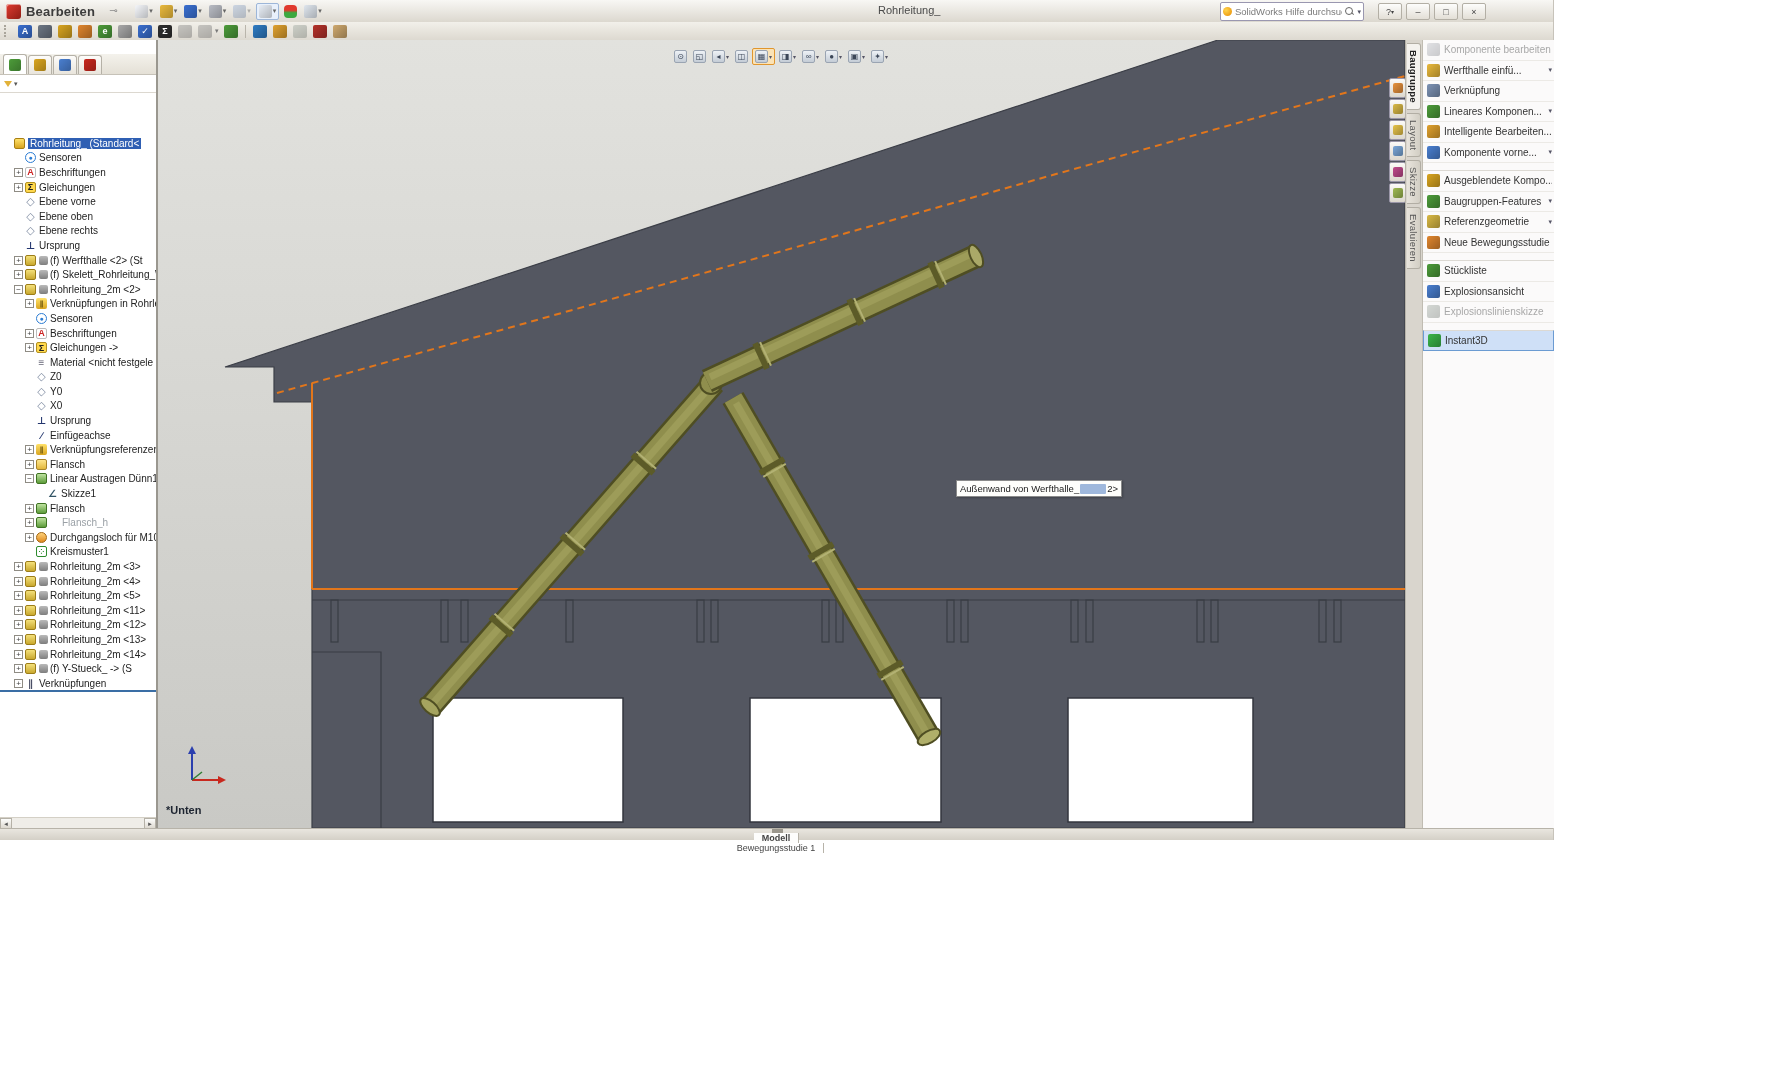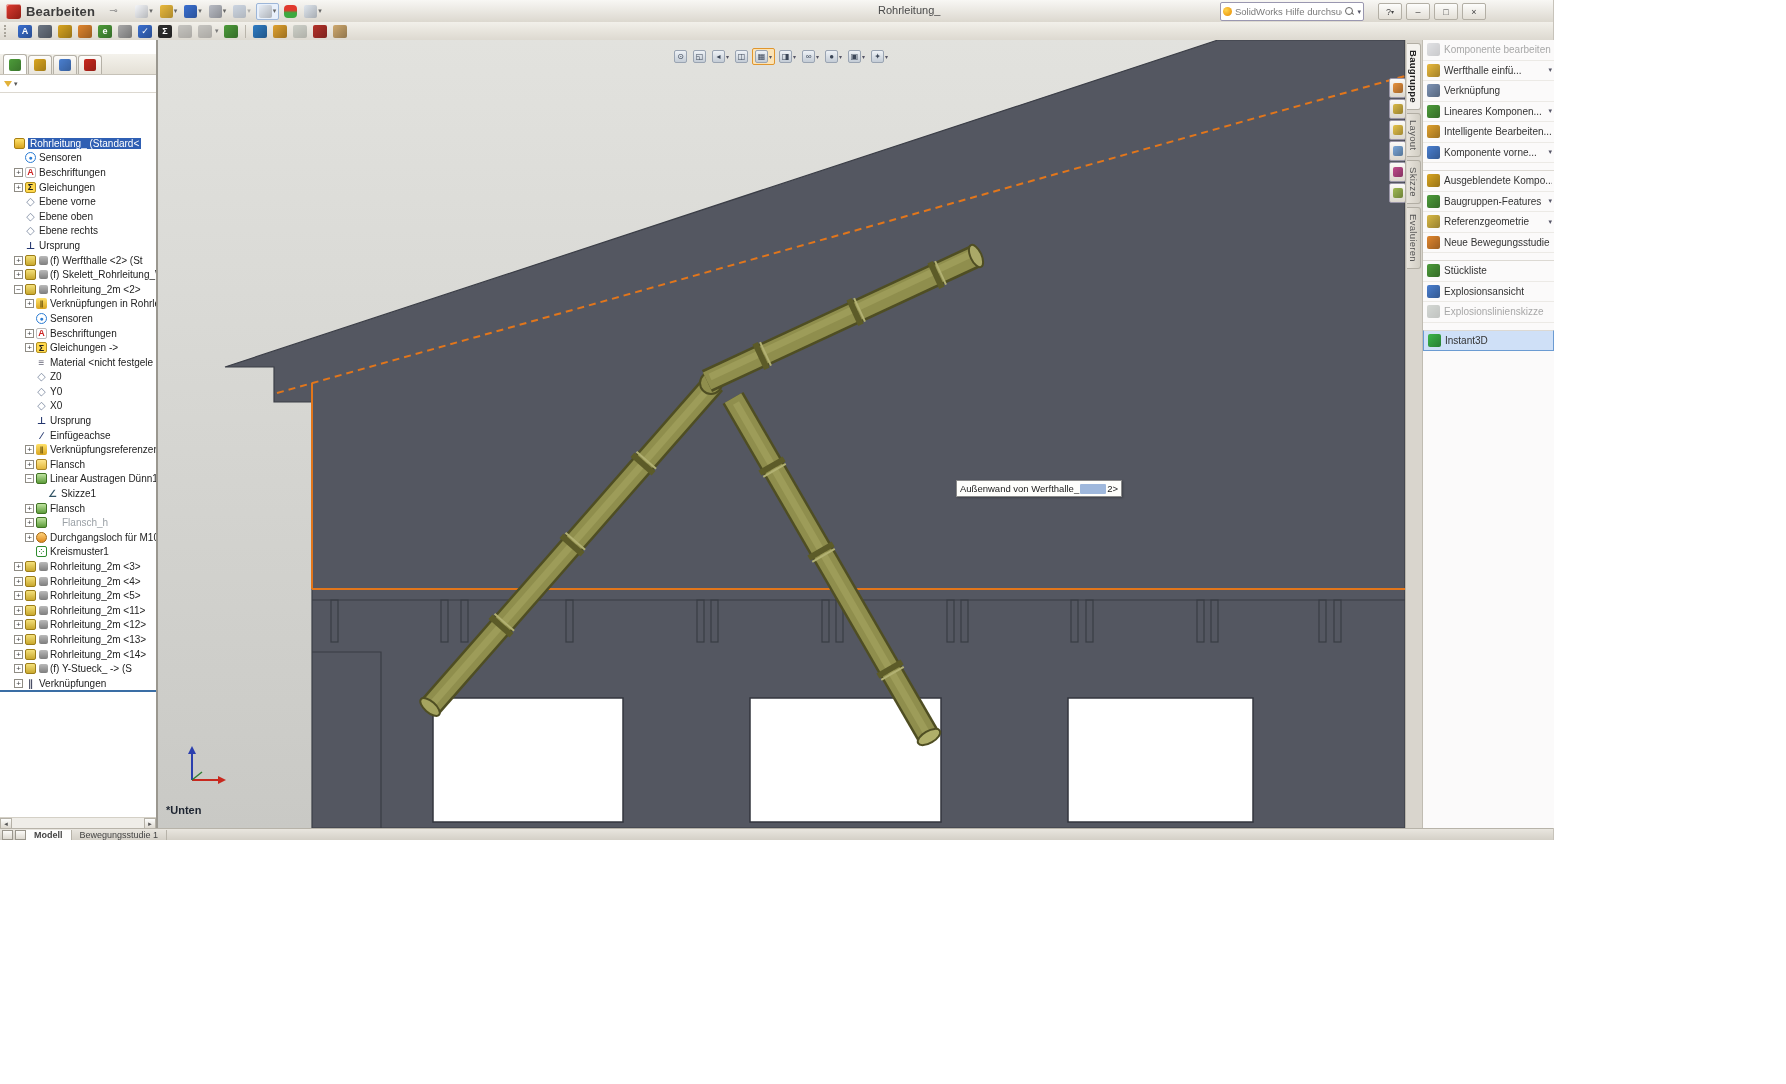--- a/index.html
+++ b/index.html
@@ -114,21 +114,21 @@
   .prow{display:flex;align-items:center;height:19.5px;padding:0 2px 0 4px;border-bottom:1px solid #eceae6;font-size:10px;color:#333;}
   .prow .pic{width:13px;height:13px;border-radius:2px;margin-right:4px;flex:0 0 13px;}
   .prow .plbl{flex:1;white-space:nowrap;overflow:hidden;}
   .prow .dd{font-size:7px;color:#556;margin-left:1px;}
   .prow.disabled{color:#a8a8a8;}
   .prow.disabled .pic{opacity:.4;}
   .prow.hl{background:#cfe0f7;border:1px solid #6b9bd2;}
   .prow.gap{margin-top:7px;border-top:1px solid #dcd9d3;}
 
   
-  #bottombar{position:absolute;left:0;top:828px;width:1553px;height:11px;background:linear-gradient(#e9e6df,#d4d0c7);border-top:1px solid #b7b3a9;display:flex;align-items:center;font-size:9px;color:#444;}
+  #bottombar{position:absolute;left:0;top:828px;width:1553px;height:11px;background:linear-gradient(#e9e6df,#d4d0c7);border-top:1px solid #b7b3a9;display:flex;align-items:center;font-size:9px;color:#444;flex-direction:column;}
   .bsq{width:9px;height:8px;border:1px solid #9a968c;background:linear-gradient(#fbfaf7,#ddd9d0);margin-left:2px;}
   .btab{padding:0 8px;height:10px;display:flex;align-items:center;border-right:1px solid #b7b3a9;}
   .btab.active{background:#fdfdfc;font-weight:bold;}
   #bottombar .btab:first-of-type{margin-left:24px;border-left:1px solid #b7b3a9;}
 </style>
 </head>
 <body>
 
 <div id="stage">
  <div id="appwin">

